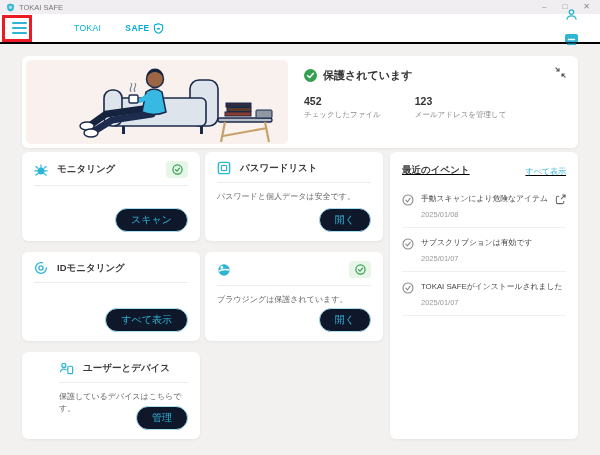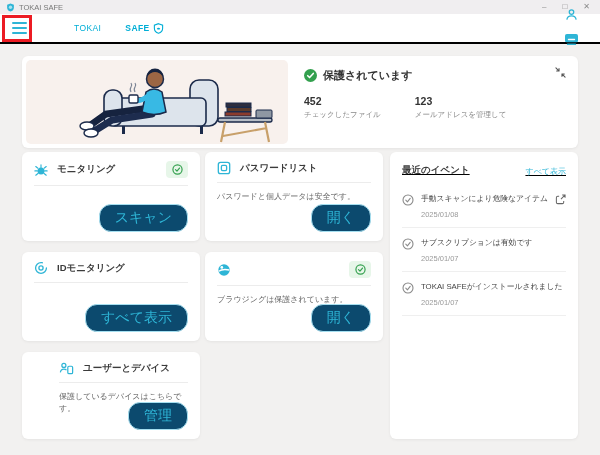--- a/index.html
+++ b/index.html
@@ -42,21 +42,21 @@
   .collapse-btn { position:absolute; top:10px; right:12px; background:none; border:none; cursor:pointer; }
 
   
   .lower { display:flex; gap:7px; }
   .cards-grid { display:grid; grid-template-columns:178px 178px; grid-auto-rows:89px; gap:11px 5px; }
   .card-sm { position:relative; padding:9px 12px; }
   .card-head { display:flex; align-items:center; gap:9px; padding-bottom:7px; border-bottom:1px solid #ececec; }
   .card-title { font-size:9.5px; font-weight:bold; color:#3b3b3b; }
   .status-badge { margin-left:auto; width:22px; height:17px; background:#e7f6e9; border-radius:4px; display:flex; align-items:center; justify-content:center; }
   .card-desc { margin-top:8px; font-size:8px; color:#666; line-height:1.45; }
-  .pill-btn { position:absolute; right:12px; bottom:9px; background:#0c4a6e; border:1px solid #a5dff0; color:#2eb5d6; border-radius:12px; font-size:14px; padding:4px 15px; cursor:pointer; font-family:inherit; }
+  .pill-btn { position:absolute; right:12px; bottom:9px; background:#0f172a; border:1px solid #a5dff0; color:#2eb5d6; border-radius:12px; font-size:10px; padding:4px 15px; cursor:pointer; font-family:inherit; }
 
   
   .events-panel { width:188px; height:287px; padding:0 12px; }
   .panel-header { display:flex; justify-content:space-between; align-items:flex-end; padding:12px 0 7px 0;text-decoration:underline; }
   .panel-title { font-size:9.5px; font-weight:bold; color:#3b3b3b; }
   .show-all { font-size:8px; color:#2eb5d6; background:none; border:none; cursor:pointer; font-family:inherit; }
   .event { display:flex; gap:7px; padding:9px 0 8px 0; border-bottom:1px solid #efefef; }
   .event-body { flex:1; min-width:0; }
   .event-text { font-size:7.8px; color:#444; white-space:nowrap; overflow:hidden; }
   .event-date { font-size:7.5px; color:#9a9a9a; margin-top:6px; }

